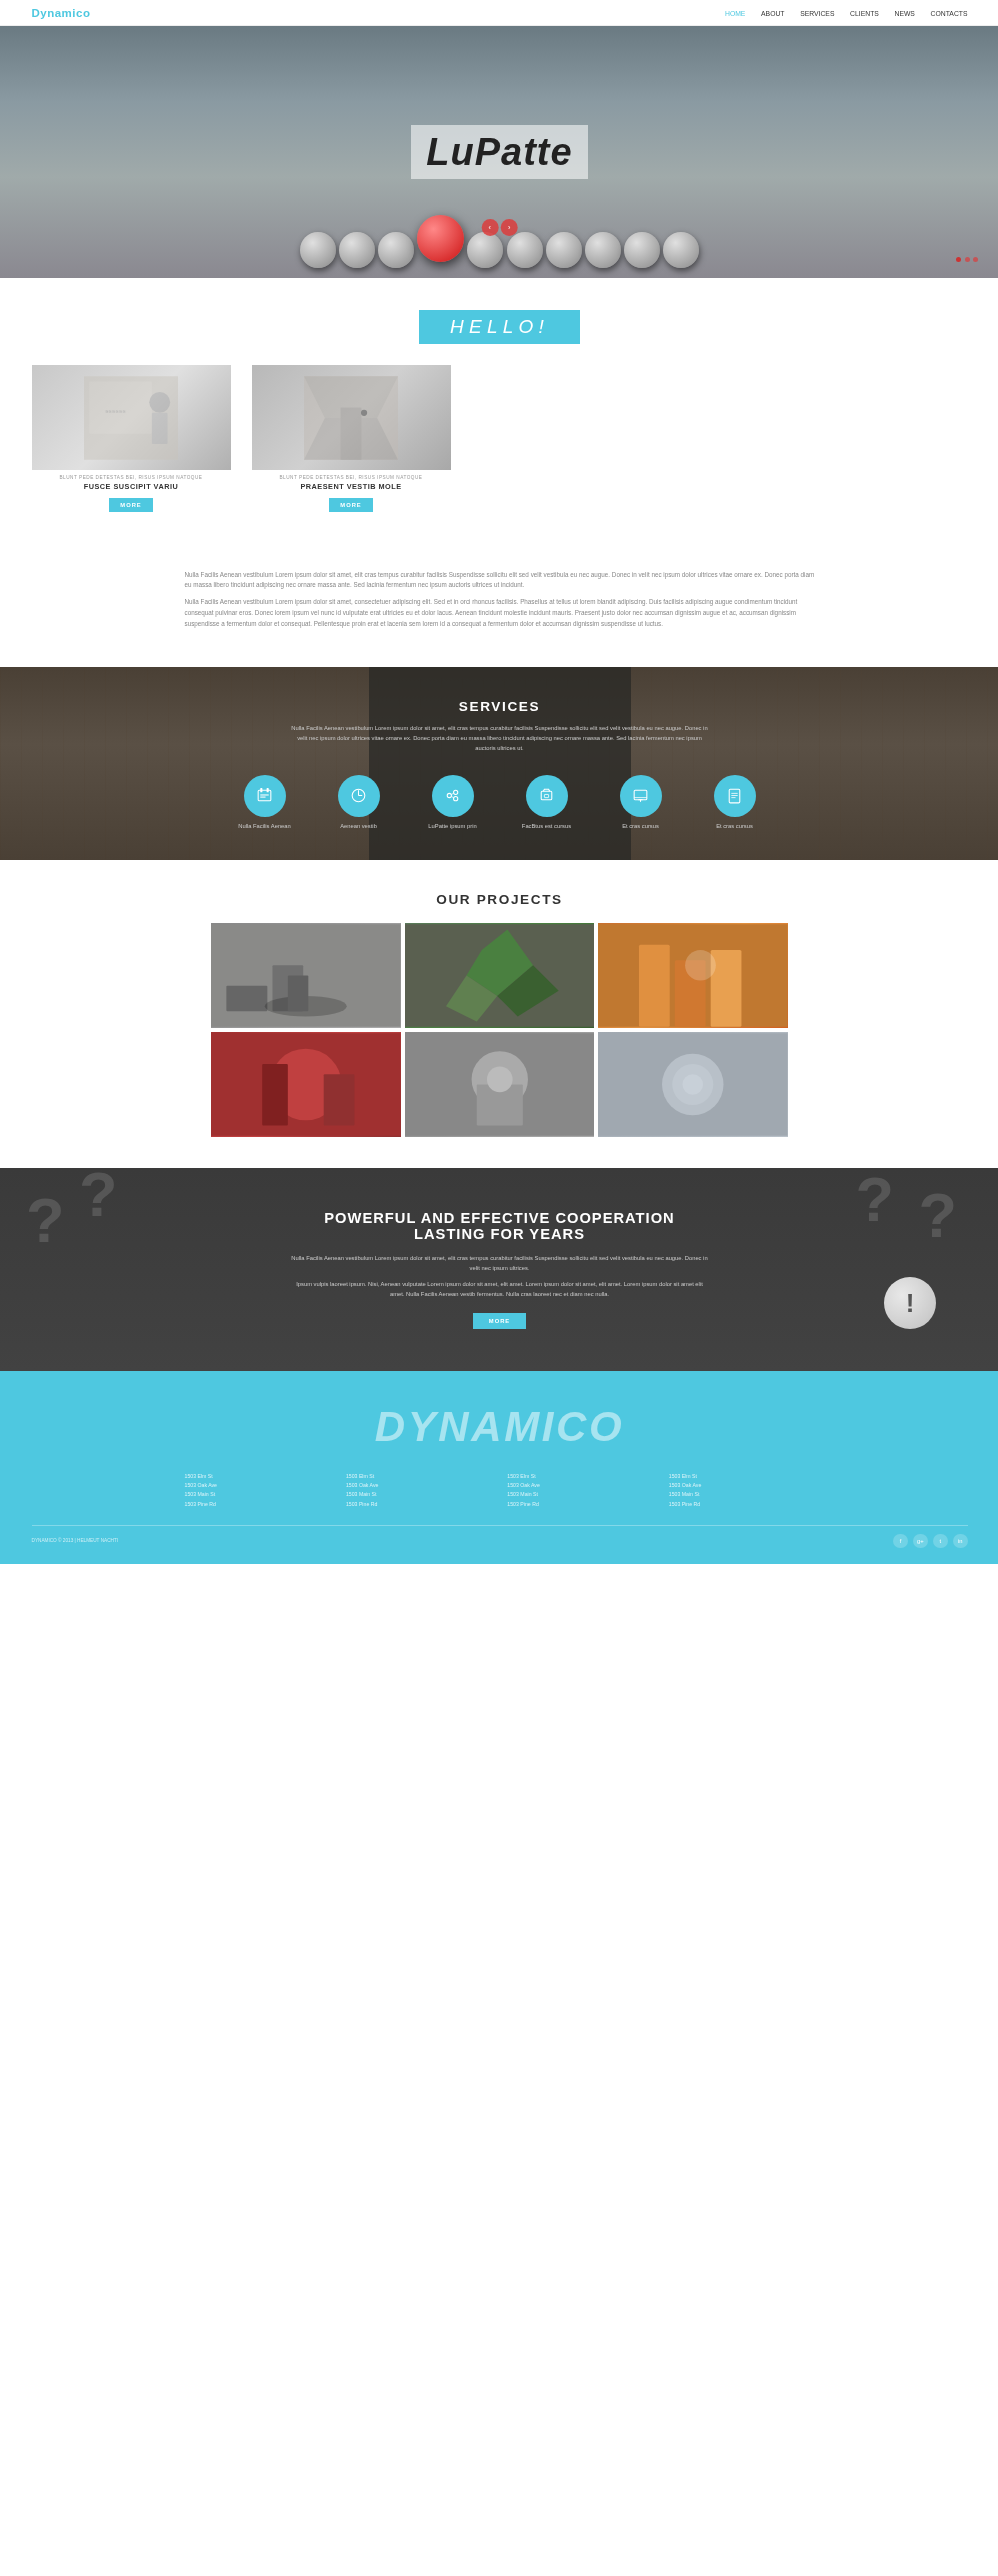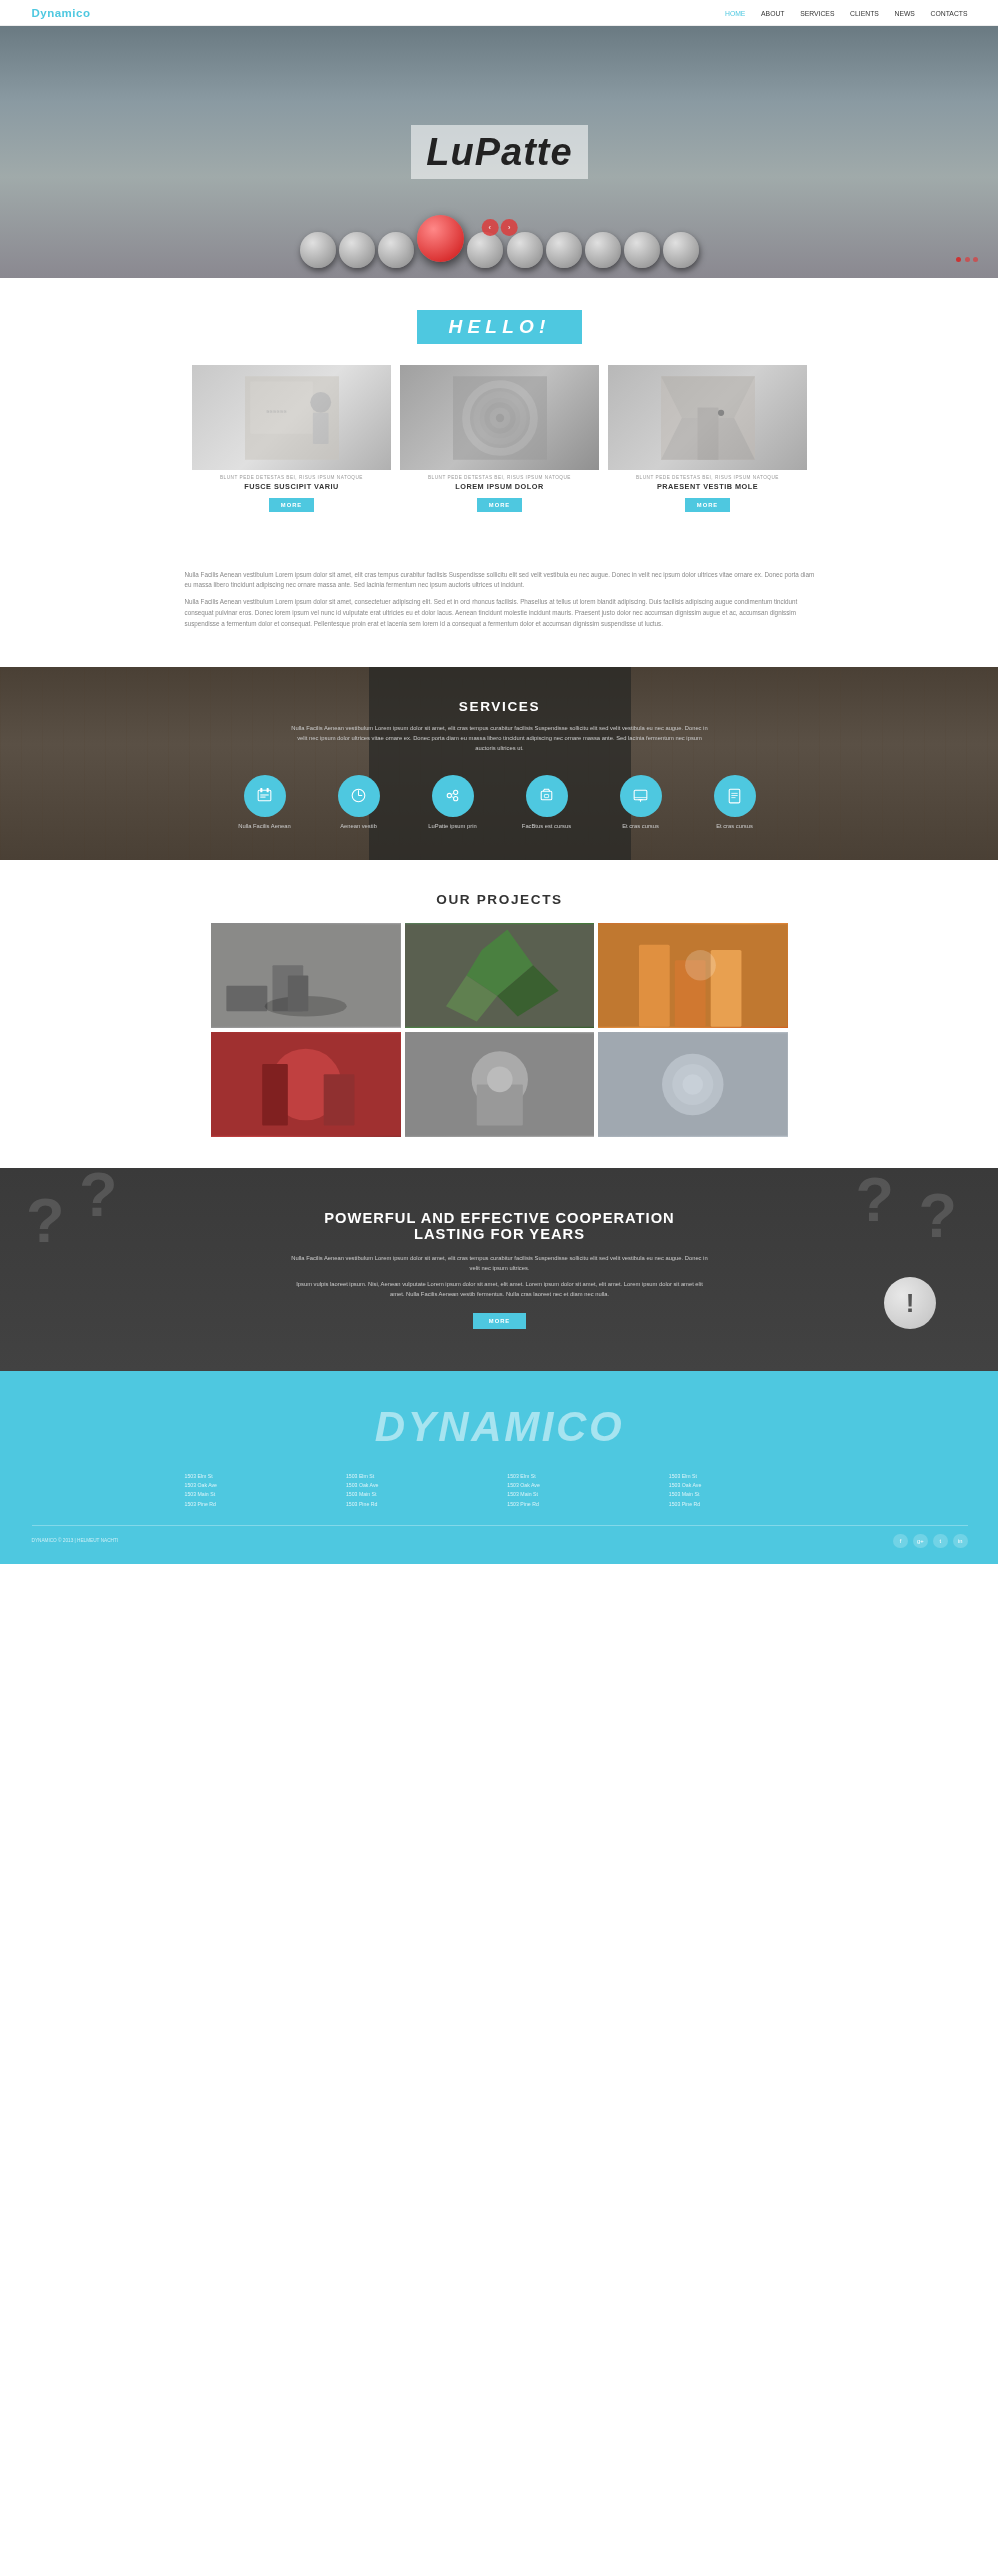--- a/index.html
+++ b/index.html
@@ -101,30 +101,29 @@
     .hello-section {
       background: #fff;
       padding: 31.5px 31.5px 26px;
       text-align: center;
     }
     .hello-badge {
       display: inline-block;
       background: #4ec8e0;
       color: #fff;
       font-size: 19px;
-      font-weight: bold;
+      font-weight: normal;
       letter-spacing: 5.2px;
       padding: 6.3px 31.5px;
       margin-bottom: 21px;
     }
     .hello-badge span { color: #fff; font-style: italic; }
     .cards-row {
       display: flex;
-      gap: 9px;
-      justify-content: center;
+      gap: 21px;
     }
     .card {
       flex: 1;
       max-width: 199px;
       text-align: center;
     }
     .card-img {
       width: 100%;
       height: 105px;
       object-fit: cover;
@@ -496,37 +495,20 @@
             <circle cx="145" cy="50" r="20" fill="#a0a0a0"></circle>
             <rect x="130" y="70" width="30" height="60" fill="#b0b0b0" rx="2"></rect>
           </svg>
         </div>
       </div>
       <p class="card-label-small">Blunt Pede Detestas Bei, Risus Ipsum Natoque</p>
       <p class="card-title">FUSCE SUSCIPIT VARIU</p>
       <button class="btn-more">MORE</button>
     </div>
 
-    <div class="card">
-      <div class="card-img card-img-2">
-        <div class="img-placeholder">
-          <svg width="94" height="84" viewBox="0 0 180 160">
-            <rect width="180" height="160" fill="#9a9a9a"></rect>
-
-            <circle cx="90" cy="80" r="65" fill="none" stroke="#b0b0b0" stroke-width="15"></circle>
-            <circle cx="90" cy="80" r="45" fill="none" stroke="#a0a0a0" stroke-width="12"></circle>
-            <circle cx="90" cy="80" r="25" fill="none" stroke="#909090" stroke-width="10"></circle>
-            <circle cx="90" cy="80" r="8" fill="#808080"></circle>
-          </svg>
-        </div>
-      </div>
-      <p class="card-label-small">Blunt Pede Detestas Bei, Risus Ipsum Natoque</p>
-      <p class="card-title">LOREM IPSUM DOLOR</p>
-      <button class="btn-more">MORE</button>
-    </div>
 
     <div class="card">
       <div class="card-img card-img-3">
         <div class="img-placeholder">
           <svg width="94" height="84" viewBox="0 0 180 160">
             <rect width="180" height="160" fill="#c0bab4"></rect>
 
             <polygon points="0,0 180,0 140,80 40,80" fill="#b0aca6"></polygon>
             <polygon points="40,80 140,80 180,160 0,160" fill="#a8a4a0"></polygon>
             <rect x="70" y="60" width="40" height="100" fill="#989490"></rect>

